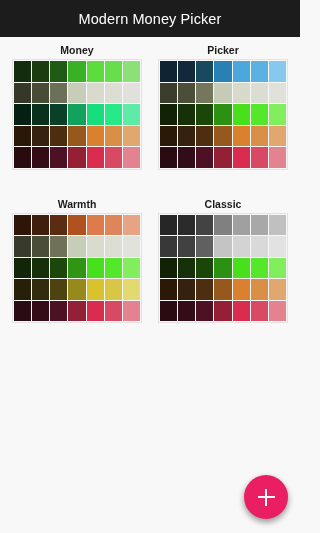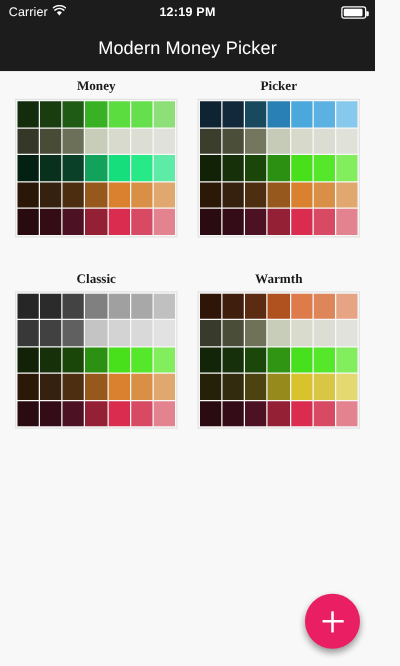--- a/index.html
+++ b/index.html
@@ -61,21 +61,21 @@
     letter-spacing:.1px;
   }
 
   
   .content {
     flex:1 1 auto; position:relative;
     background:#f8f8f8;
     padding:6px 12px 0 12px;
   }
   .row-of-cards {
-    display:flex; justify-content:space-between;font-family:Liberation Serif, serif;
+    display:flex; justify-content:space-between;
   }
   .row-of-cards + .row-of-cards { margin-top:27px; }
 
   .palette { width:130px; }
   .palette-title {
     text-align:center;
     font-size:10.5px; font-weight:bold;
     color:#1a1a1a;
     line-height:14px;
     margin-bottom:2px;
@@ -112,38 +112,20 @@
     content:""; position:absolute; background:#ffffff; border-radius:.5px;
   }
   .fab .plus::before { left:0; right:0; top:7.6px; height:1.9px; }
   .fab .plus::after  { top:0; bottom:0; left:7.6px; width:1.9px; }
 </style>
 </head>
 <body>
 
 <div id="app">
 
-  <div class="statusbar">
-    <div class="sb-left">
-      <span class="sb-carrier">Carrier</span>
-      <span class="wifi-icon">
-        <svg width="11" height="9" viewBox="0 0 11 9">
-          <path d="M5.5 8.4 L3.5 5.9 a3.2 3.2 0 0 1 4 0 Z" fill="#ffffff"></path>
-          <path d="M1.9 4.1 a5.6 5.6 0 0 1 7.2 0" stroke="#ffffff" stroke-width="1.15" fill="none" stroke-linecap="round"></path>
-          <path d="M0.6 2.2 a7.8 7.8 0 0 1 9.8 0" stroke="#ffffff" stroke-width="1.15" fill="none" stroke-linecap="round"></path>
-        </svg>
-      </span>
-    </div>
-    <div class="sb-time">12:19 PM</div>
-    <div class="sb-right">
-      <span class="batt">
-        <span class="batt-fill"></span>
-      </span>
-    </div>
-  </div>
 
   <div class="navbar">
     <div class="nav-title">Modern Money Picker</div>
   </div>
 
   <div class="content">
 
     <div class="row-of-cards">
       <div class="palette">
         <div class="palette-title">Money</div>
@@ -222,20 +204,60 @@
             <span class="swatch" style="background: rgb(148, 32, 54);"></span>
             <span class="swatch" style="background: rgb(218, 44, 79);"></span>
             <span class="swatch" style="background: rgb(216, 74, 99);"></span>
             <span class="swatch" style="background: rgb(227, 131, 143);"></span>
           </div>
       </div>
     </div>
 
     <div class="row-of-cards">
       <div class="palette">
+        <div class="palette-title">Warmth</div>
+        <div class="grid">
+            <span class="swatch" style="background: rgb(47, 21, 8);"></span>
+            <span class="swatch" style="background: rgb(63, 30, 13);"></span>
+            <span class="swatch" style="background: rgb(91, 43, 18);"></span>
+            <span class="swatch" style="background: rgb(176, 82, 31);"></span>
+            <span class="swatch" style="background: rgb(221, 123, 74);"></span>
+            <span class="swatch" style="background: rgb(222, 133, 90);"></span>
+            <span class="swatch" style="background: rgb(230, 164, 132);"></span>
+            <span class="swatch" style="background: rgb(56, 59, 43);"></span>
+            <span class="swatch" style="background: rgb(74, 78, 56);"></span>
+            <span class="swatch" style="background: rgb(111, 114, 89);"></span>
+            <span class="swatch" style="background: rgb(200, 205, 186);"></span>
+            <span class="swatch" style="background: rgb(217, 219, 205);"></span>
+            <span class="swatch" style="background: rgb(220, 222, 211);"></span>
+            <span class="swatch" style="background: rgb(225, 226, 219);"></span>
+            <span class="swatch" style="background: rgb(18, 37, 8);"></span>
+            <span class="swatch" style="background: rgb(22, 48, 11);"></span>
+            <span class="swatch" style="background: rgb(28, 71, 11);"></span>
+            <span class="swatch" style="background: rgb(47, 149, 19);"></span>
+            <span class="swatch" style="background: rgb(70, 224, 28);"></span>
+            <span class="swatch" style="background: rgb(84, 231, 42);"></span>
+            <span class="swatch" style="background: rgb(130, 238, 93);"></span>
+            <span class="swatch" style="background: rgb(38, 32, 9);"></span>
+            <span class="swatch" style="background: rgb(50, 43, 13);"></span>
+            <span class="swatch" style="background: rgb(77, 67, 16);"></span>
+            <span class="swatch" style="background: rgb(150, 138, 29);"></span>
+            <span class="swatch" style="background: rgb(217, 195, 45);"></span>
+            <span class="swatch" style="background: rgb(217, 198, 69);"></span>
+            <span class="swatch" style="background: rgb(228, 216, 112);"></span>
+            <span class="swatch" style="background: rgb(42, 11, 17);"></span>
+            <span class="swatch" style="background: rgb(52, 12, 23);"></span>
+            <span class="swatch" style="background: rgb(76, 17, 34);"></span>
+            <span class="swatch" style="background: rgb(148, 32, 54);"></span>
+            <span class="swatch" style="background: rgb(218, 44, 79);"></span>
+            <span class="swatch" style="background: rgb(216, 74, 99);"></span>
+            <span class="swatch" style="background: rgb(227, 131, 143);"></span>
+          </div>
+      </div>
+      <div class="palette">
         <div class="palette-title">Classic</div>
         <div class="grid">
             <span class="swatch" style="background: rgb(38, 38, 38);"></span>
             <span class="swatch" style="background: rgb(43, 43, 43);"></span>
             <span class="swatch" style="background: rgb(67, 67, 67);"></span>
             <span class="swatch" style="background: rgb(128, 128, 128);"></span>
             <span class="swatch" style="background: rgb(160, 160, 160);"></span>
             <span class="swatch" style="background: rgb(168, 168, 168);"></span>
             <span class="swatch" style="background: rgb(192, 192, 192);"></span>
             <span class="swatch" style="background: rgb(56, 56, 56);"></span>
@@ -261,60 +283,20 @@
             <span class="swatch" style="background: rgb(224, 168, 111);"></span>
             <span class="swatch" style="background: rgb(42, 11, 17);"></span>
             <span class="swatch" style="background: rgb(52, 12, 23);"></span>
             <span class="swatch" style="background: rgb(76, 17, 34);"></span>
             <span class="swatch" style="background: rgb(148, 32, 54);"></span>
             <span class="swatch" style="background: rgb(218, 44, 79);"></span>
             <span class="swatch" style="background: rgb(216, 74, 99);"></span>
             <span class="swatch" style="background: rgb(227, 131, 143);"></span>
           </div>
       </div>
-      <div class="palette">
-        <div class="palette-title">Warmth</div>
-        <div class="grid">
-            <span class="swatch" style="background: rgb(47, 21, 8);"></span>
-            <span class="swatch" style="background: rgb(63, 30, 13);"></span>
-            <span class="swatch" style="background: rgb(91, 43, 18);"></span>
-            <span class="swatch" style="background: rgb(176, 82, 31);"></span>
-            <span class="swatch" style="background: rgb(221, 123, 74);"></span>
-            <span class="swatch" style="background: rgb(222, 133, 90);"></span>
-            <span class="swatch" style="background: rgb(230, 164, 132);"></span>
-            <span class="swatch" style="background: rgb(56, 59, 43);"></span>
-            <span class="swatch" style="background: rgb(74, 78, 56);"></span>
-            <span class="swatch" style="background: rgb(111, 114, 89);"></span>
-            <span class="swatch" style="background: rgb(200, 205, 186);"></span>
-            <span class="swatch" style="background: rgb(217, 219, 205);"></span>
-            <span class="swatch" style="background: rgb(220, 222, 211);"></span>
-            <span class="swatch" style="background: rgb(225, 226, 219);"></span>
-            <span class="swatch" style="background: rgb(18, 37, 8);"></span>
-            <span class="swatch" style="background: rgb(22, 48, 11);"></span>
-            <span class="swatch" style="background: rgb(28, 71, 11);"></span>
-            <span class="swatch" style="background: rgb(47, 149, 19);"></span>
-            <span class="swatch" style="background: rgb(70, 224, 28);"></span>
-            <span class="swatch" style="background: rgb(84, 231, 42);"></span>
-            <span class="swatch" style="background: rgb(130, 238, 93);"></span>
-            <span class="swatch" style="background: rgb(38, 32, 9);"></span>
-            <span class="swatch" style="background: rgb(50, 43, 13);"></span>
-            <span class="swatch" style="background: rgb(77, 67, 16);"></span>
-            <span class="swatch" style="background: rgb(150, 138, 29);"></span>
-            <span class="swatch" style="background: rgb(217, 195, 45);"></span>
-            <span class="swatch" style="background: rgb(217, 198, 69);"></span>
-            <span class="swatch" style="background: rgb(228, 216, 112);"></span>
-            <span class="swatch" style="background: rgb(42, 11, 17);"></span>
-            <span class="swatch" style="background: rgb(52, 12, 23);"></span>
-            <span class="swatch" style="background: rgb(76, 17, 34);"></span>
-            <span class="swatch" style="background: rgb(148, 32, 54);"></span>
-            <span class="swatch" style="background: rgb(218, 44, 79);"></span>
-            <span class="swatch" style="background: rgb(216, 74, 99);"></span>
-            <span class="swatch" style="background: rgb(227, 131, 143);"></span>
-          </div>
-      </div>
     </div>
 
     <button class="fab" style="background: rgb(233, 30, 99);">
       <span class="plus"></span>
     </button>
 
   </div>
 </div>
 
 </body></html>

